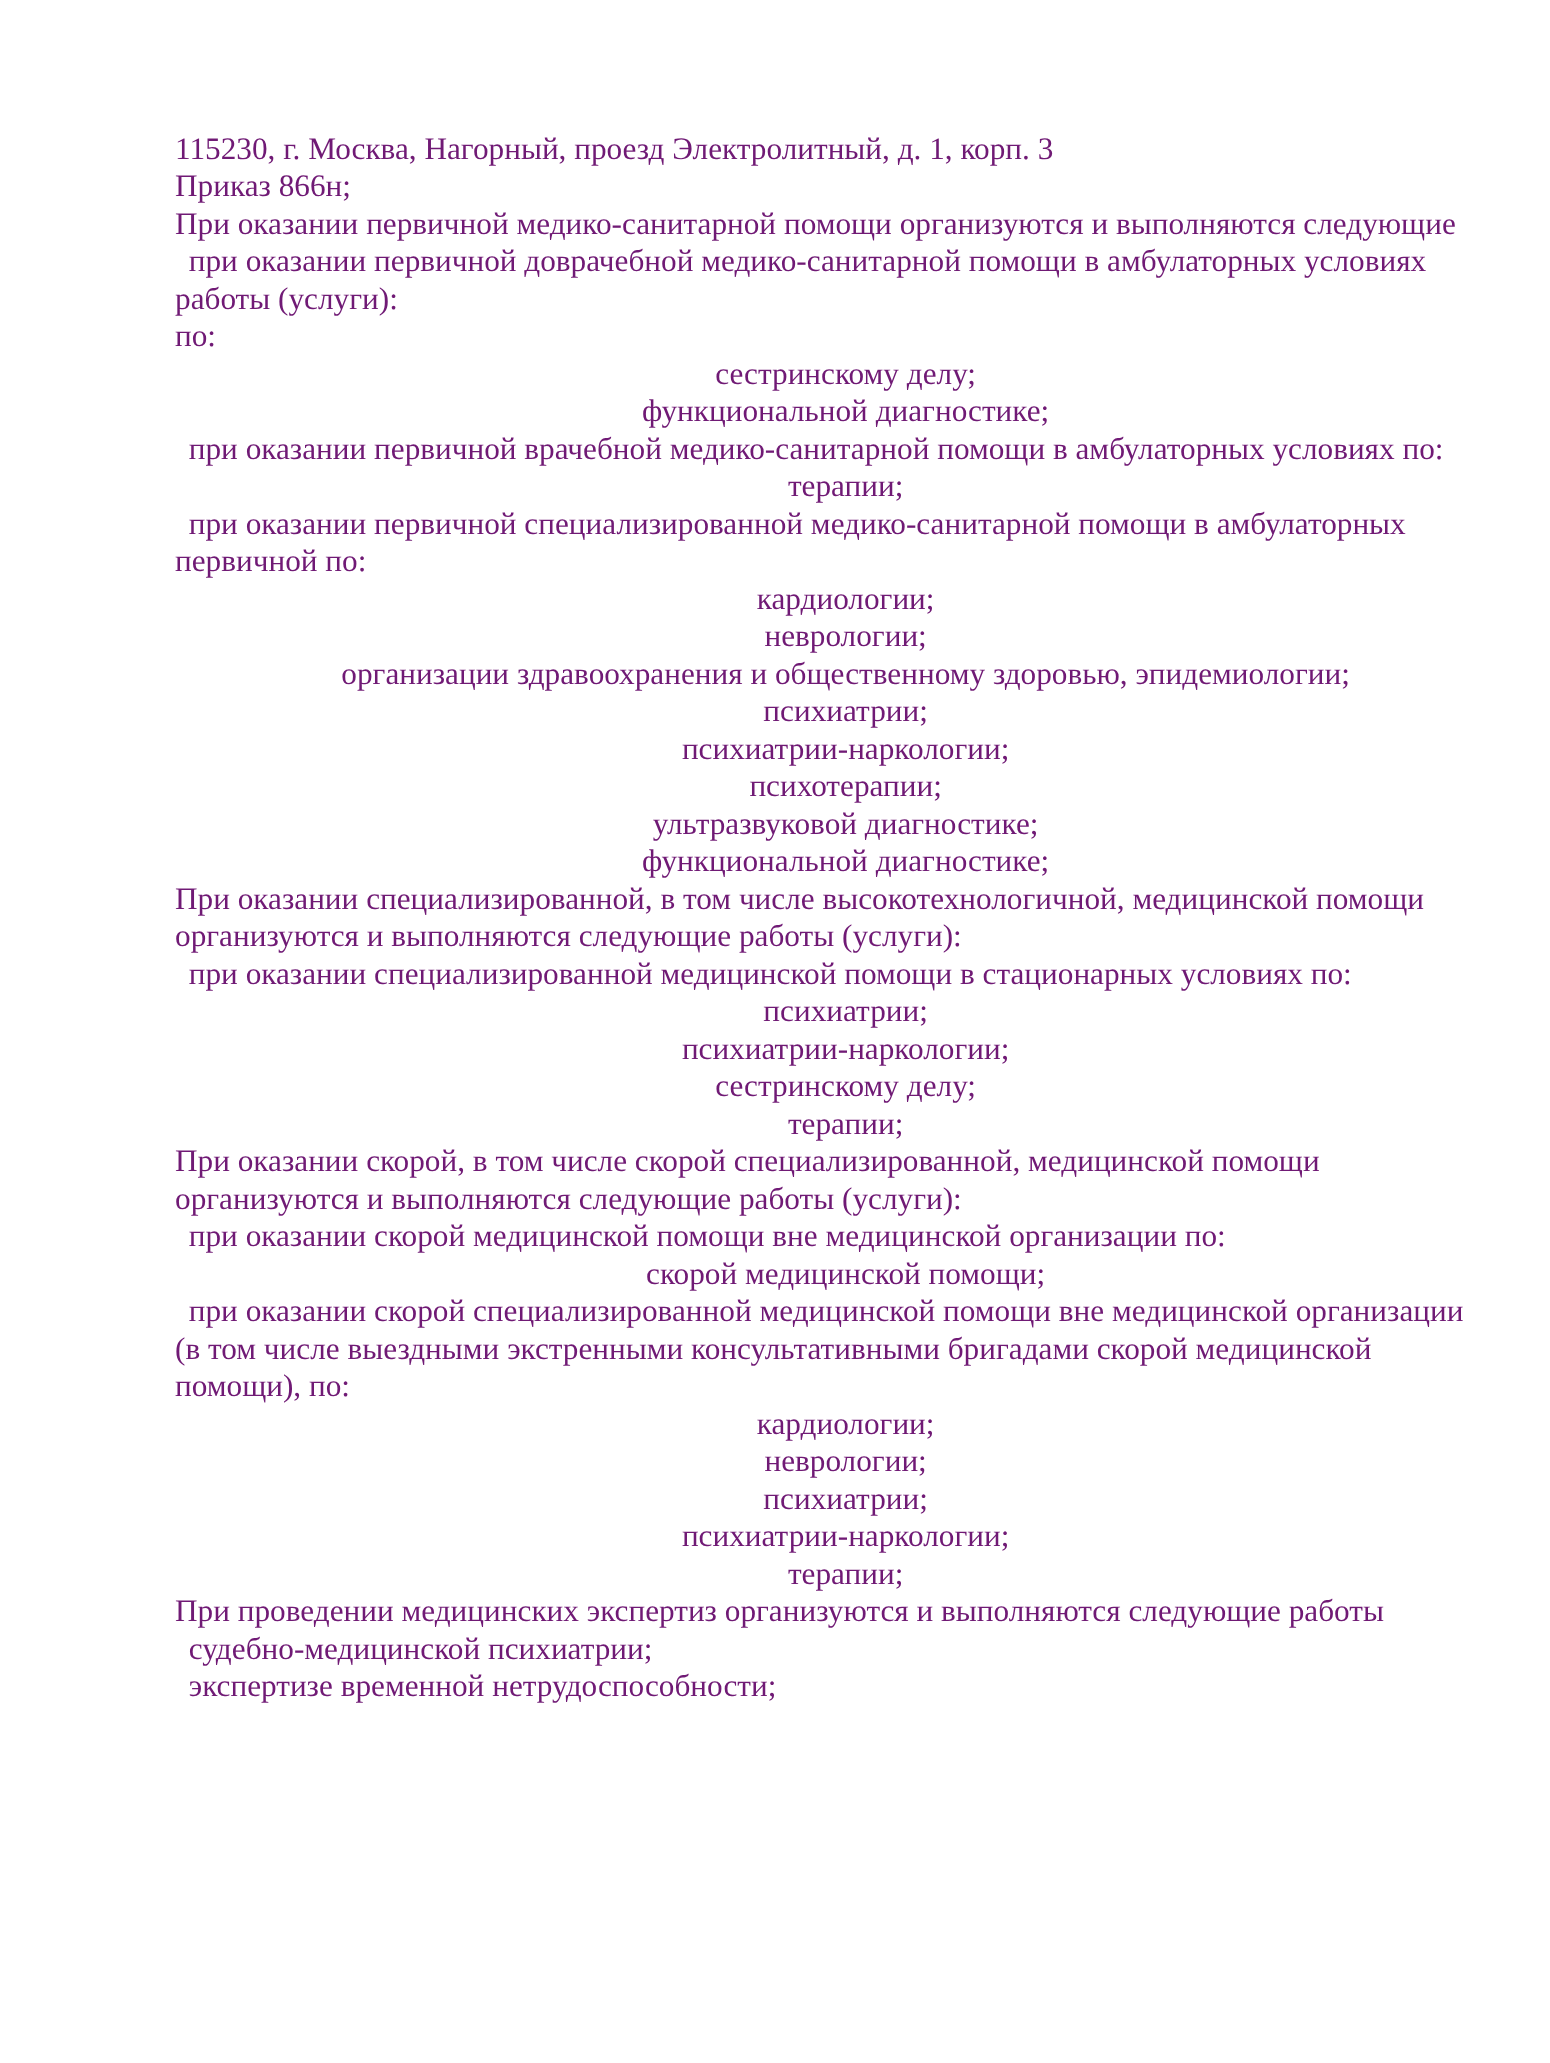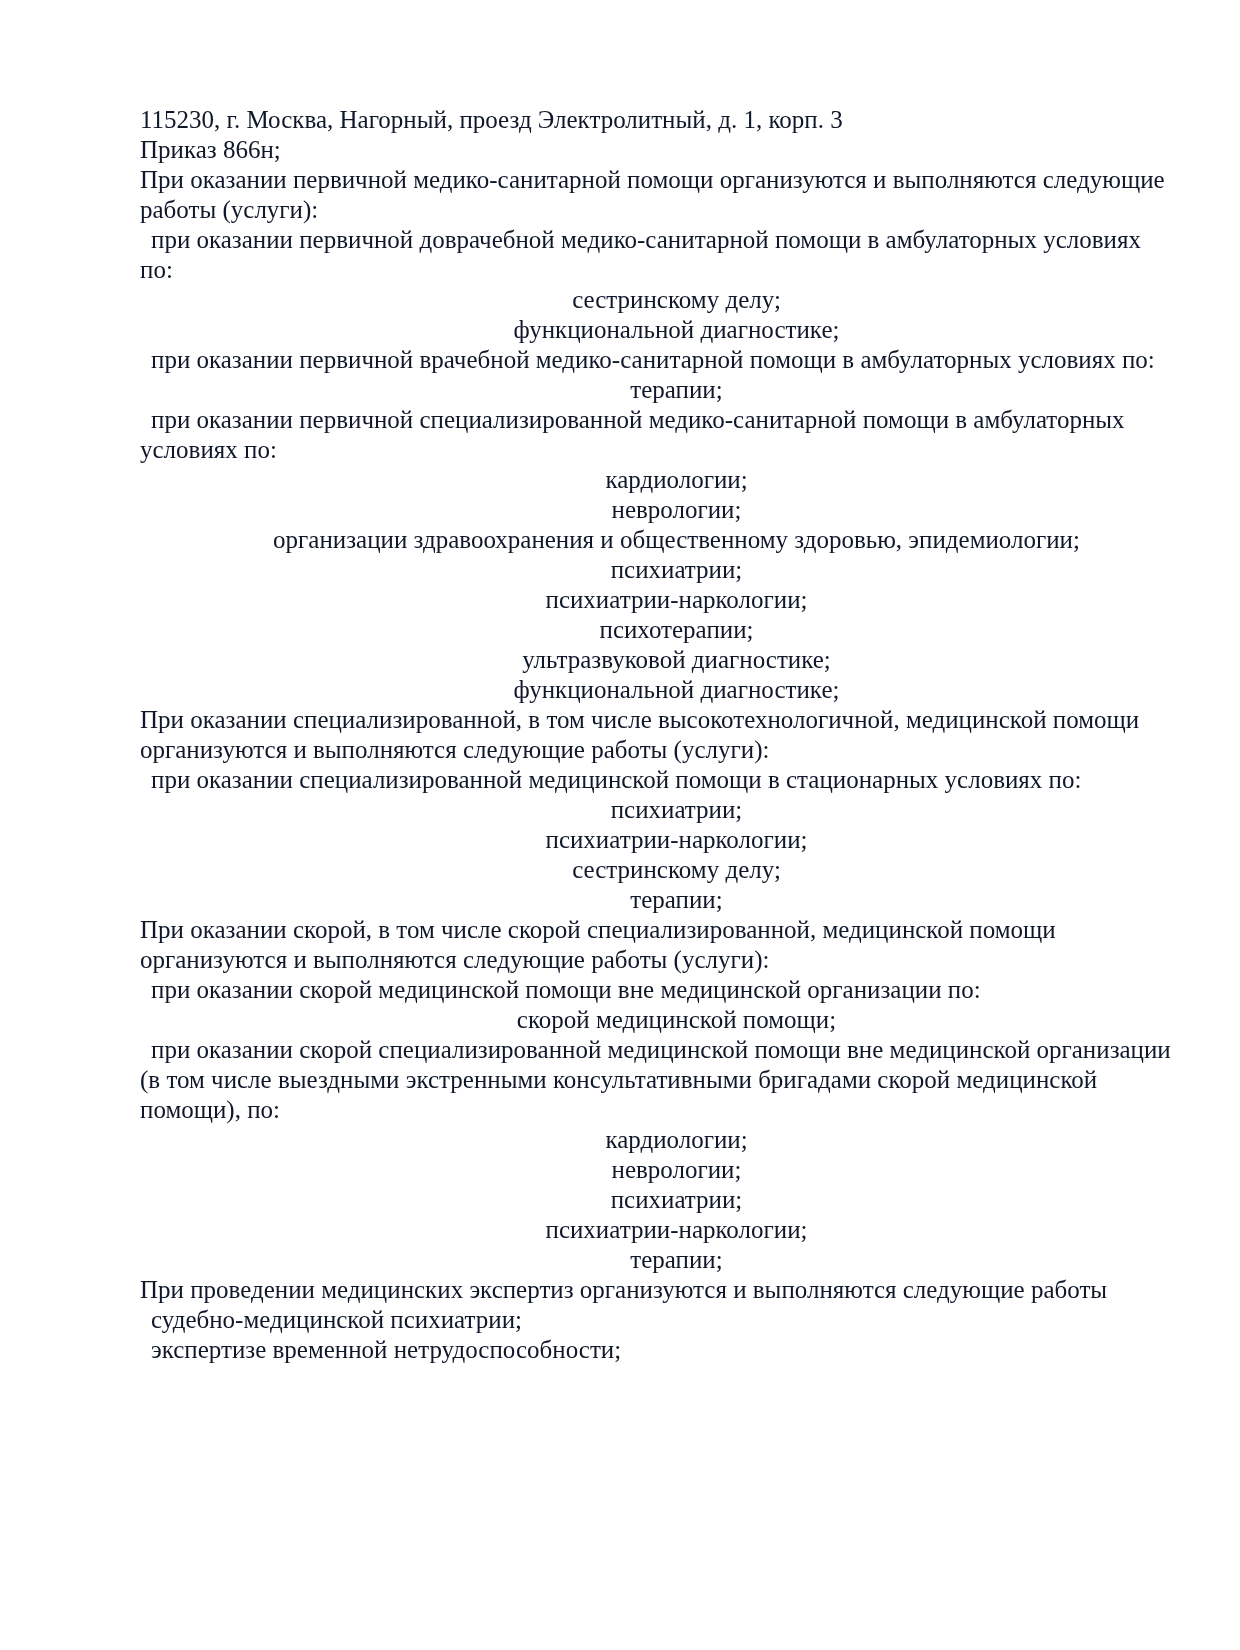--- a/index.html
+++ b/index.html
@@ -33,33 +33,33 @@
     height: 30px;
   }
   .indent-0 { padding-left: 0px; }
   .indent-1 { padding-left: 11px; }
   .indent-2 { padding-left: 23px; text-align: center; }
 </style>
 </head>
 <body>
 
 <div class="page" style="background: rgb(255, 255, 255);">
-  <div class="text-block" id="license-text-block" style="color: #0f172a;">
+  <div class="text-block" id="license-text-block" style="color: #701a75;">
       <div class="text-line indent-0">115230, г. Москва, Нагорный, проезд Электролитный, д. 1, корп. 3</div>
       <div class="text-line indent-0">Приказ 866н;</div>
       <div class="text-line indent-0">При оказании первичной медико-санитарной помощи организуются и выполняются следующие</div>
+      <div class="text-line indent-1">при оказании первичной доврачебной медико-санитарной помощи в амбулаторных условиях</div>
       <div class="text-line indent-0">работы (услуги):</div>
-      <div class="text-line indent-1">при оказании первичной доврачебной медико-санитарной помощи в амбулаторных условиях</div>
       <div class="text-line indent-0">по:</div>
       <div class="text-line indent-2">сестринскому делу;</div>
       <div class="text-line indent-2">функциональной диагностике;</div>
       <div class="text-line indent-1">при оказании первичной врачебной медико-санитарной помощи в амбулаторных условиях по:</div>
       <div class="text-line indent-2">терапии;</div>
       <div class="text-line indent-1">при оказании первичной специализированной медико-санитарной помощи в амбулаторных</div>
-      <div class="text-line indent-0">условиях по:</div>
+      <div class="text-line indent-0">первичной по:</div>
       <div class="text-line indent-2">кардиологии;</div>
       <div class="text-line indent-2">неврологии;</div>
       <div class="text-line indent-2">организации здравоохранения и общественному здоровью, эпидемиологии;</div>
       <div class="text-line indent-2">психиатрии;</div>
       <div class="text-line indent-2">психиатрии-наркологии;</div>
       <div class="text-line indent-2">психотерапии;</div>
       <div class="text-line indent-2">ультразвуковой диагностике;</div>
       <div class="text-line indent-2">функциональной диагностике;</div>
       <div class="text-line indent-0">При оказании специализированной, в том числе высокотехнологичной, медицинской помощи</div>
       <div class="text-line indent-0">организуются и выполняются следующие работы (услуги):</div>

